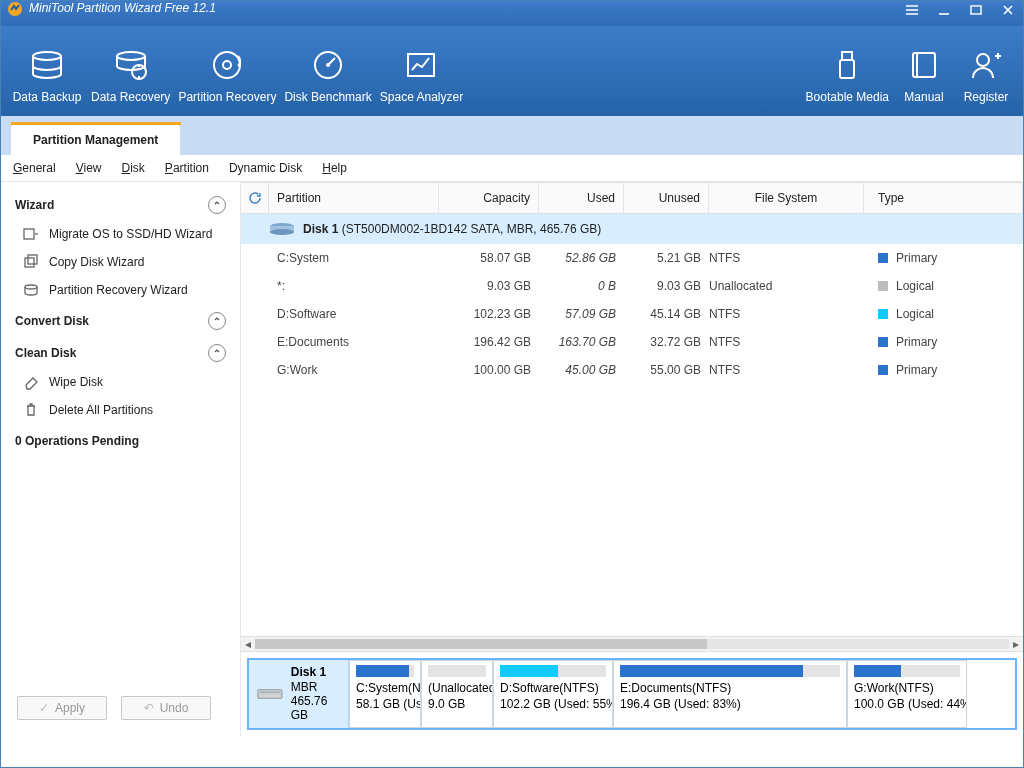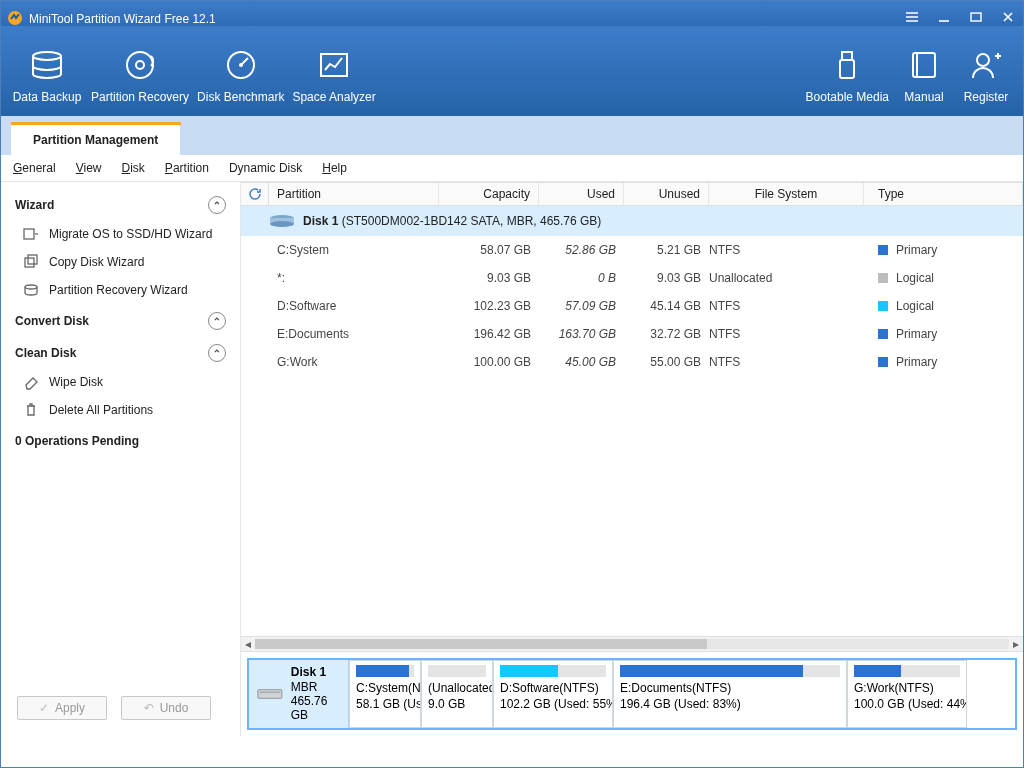--- a/index.html
+++ b/index.html
@@ -1,17 +1,17 @@
 <!DOCTYPE html>
 <html><head>
 <meta charset="utf-8">
 <style>
 * { margin: 0; padding: 0; box-sizing: border-box; font-family: "Segoe UI", Tahoma, sans-serif; font-size: 12px; }
 body { background: #fff; width: 1024px; height: 768px; overflow: hidden; border: 1px solid #4a7fb8; }
-.titlebar { height: 25px; background: linear-gradient(to bottom, #3d7cc9, #2f6bb5); display: flex; align-items: flex-end; color: #fff; padding: 0 6px; }
+.titlebar { height: 25px; background: linear-gradient(to bottom, #3d7cc9, #2f6bb5); display: flex; align-items: flex-start; color: #fff; padding: 0 6px; font-style: italic; }
 .titlebar .logo-icon { width: 16px; height: 16px; margin-right: 6px; }
 .titlebar .title-text { flex: 1; font-size: 12px; }
 .titlebar .win-btns { display: flex; gap: 14px; align-items: center; }
 .titlebar .win-btn { width: 18px; height: 18px; display: flex; align-items: center; justify-content: center; cursor: pointer; color:#fff; }
 
 .toolbar { height: 90px; background: linear-gradient(to bottom, #3d7cc9, #2563a8); display: flex; align-items: flex-end; padding: 8px 6px 12px 6px; }
 .toolbar .tool { display: flex; flex-direction: column; align-items: center; justify-content: flex-end; color: #fff; font-size: 12px; cursor: pointer; padding: 0 4px; min-width: 80px; flex-shrink:0; }
 .toolbar .tool .ticon { width: 34px; height: 34px; margin-bottom: 8px; display:flex; align-items:center; justify-content:center; }
 .toolbar .spring { flex: 1; }
 .toolbar .tool.small { min-width: 62px; }
@@ -27,21 +27,21 @@
 .main { display:flex; height: 554px; background:#fff; }
 .sidebar { width: 240px; border-right:1px solid #e6e6e6; padding: 6px 0; }
 .side-cat { display:flex; align-items:center; justify-content:space-between; padding:8px 14px 6px 14px; font-weight:bold; color:#222; }
 .side-item { display:flex; align-items:center; padding:6px 14px 6px 22px; color:#222; cursor:pointer; }
 .side-item .sicon { width:16px; height:16px; margin-right:10px; color:#555; display:flex; align-items:center; justify-content:center; }
 .pending { padding:10px 14px; font-weight:bold; color:#222; }
 .bottom-btns { position:absolute; bottom:16px; left:16px; display:flex; gap:14px; }
 .bottom-btns button { width:90px; height:24px; border:1px solid #c8c8c8; background:#f8f8f8; color:#999; border-radius:2px; cursor:default; display:flex; align-items:center; justify-content:center; gap:6px;}
 
 .content { flex:1; display:flex; flex-direction:column; overflow:hidden; }
-.gridhead { display:flex; background:#fafafa; border-bottom:1px solid #e0e0e0; border-top:1px solid #e0e0e0; height:24px; align-items:flex-end; color:#222; }
+.gridhead { display:flex; background:#fafafa; border-bottom:1px solid #e0e0e0; border-top:1px solid #e0e0e0; height:32px; align-items:flex-end; color:#222; }
 .gridhead .refresh { width:28px; display:flex; align-items:center; justify-content:center; border-right:1px solid #e0e0e0; height:100%; cursor:pointer; color:#3b7bcc;}
 .colh { padding:0 8px; border-right:1px solid #e6e6e6; height:100%; display:flex; align-items:center; }
 .colh.part { width:170px; }
 .colh.cap  { width:100px; justify-content:flex-end; }
 .colh.used { width:85px;  justify-content:flex-end; }
 .colh.unused{ width:85px; justify-content:flex-end; }
 .colh.fs   { width:155px; justify-content:center; }
 .colh.type { flex:1; padding-left:14px; }
 
 .diskrow { background:#d8eeff; display:flex; align-items:center; height:30px; padding-left:28px; color:#222; }
@@ -108,20 +108,31 @@
   <div id="tb-left" style="display:flex;">
       <div class="tool">
         <div class="ticon">
           <svg width="34" height="34" viewBox="0 0 34 34">
             <ellipse cx="17" cy="8" rx="14" ry="4" stroke="#fff" stroke-width="2" fill="none"></ellipse>
             <path d="M3 8v10a14 4 0 0 0 28 0V8" stroke="#fff" stroke-width="2" fill="none"></path>
             <path d="M3 18v8a14 4 0 0 0 28 0v-8" stroke="#fff" stroke-width="2" fill="none"></path>
           </svg>
         </div>
         <div>Data Backup</div>
+      </div>
+      <div class="tool">
+        <div class="ticon">
+          <svg width="34" height="34" viewBox="0 0 34 34">
+            <ellipse cx="17" cy="8" rx="14" ry="4" stroke="#fff" stroke-width="2" fill="none"></ellipse>
+            <path d="M3 8v10a14 4 0 0 0 28 0V8" stroke="#fff" stroke-width="2" fill="none"></path>
+            <circle cx="25" cy="24" r="7" stroke="#fff" stroke-width="2" fill="none"></circle>
+            <path d="M25 19v-3m0 15v-3" stroke="#fff" stroke-width="2" fill="none"></path>
+          </svg>
+        </div>
+        <div>Data Recovery</div>
       </div>
       <div class="tool">
         <div class="ticon">
           <svg width="34" height="34" viewBox="0 0 34 34">
             <circle cx="17" cy="17" r="13" stroke="#fff" stroke-width="2" fill="none"></circle>
             <circle cx="17" cy="17" r="4" stroke="#fff" stroke-width="2" fill="none"></circle>
             <path d="M28 8a7 7 0 0 1 0 10" stroke="#fff" stroke-width="2" fill="none"></path>
           </svg>
         </div>
         <div>Partition Recovery</div>

